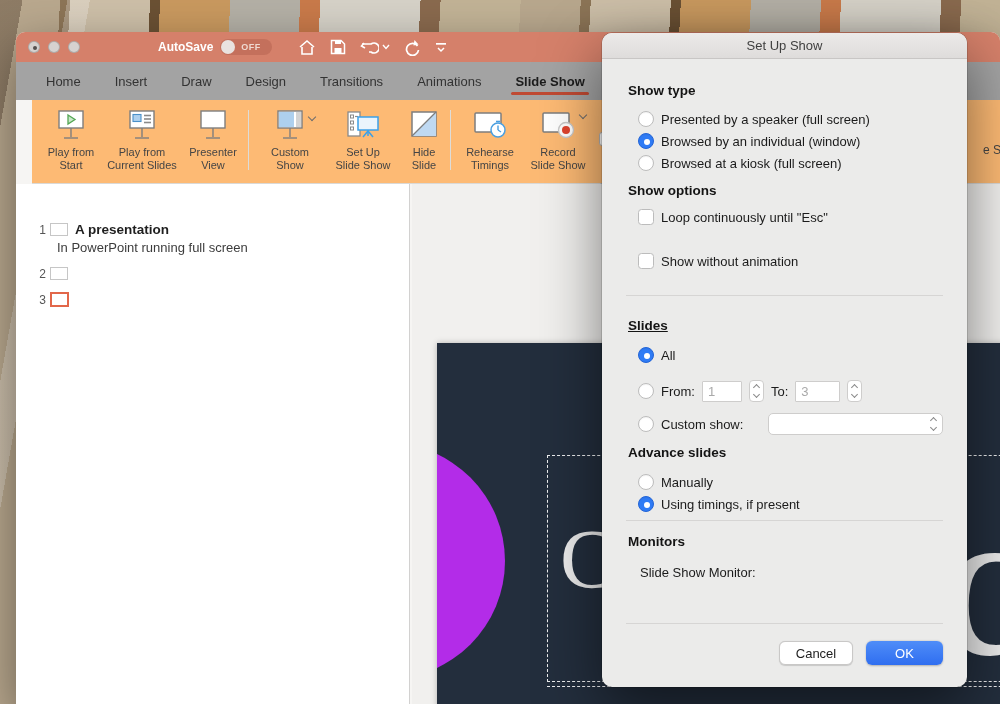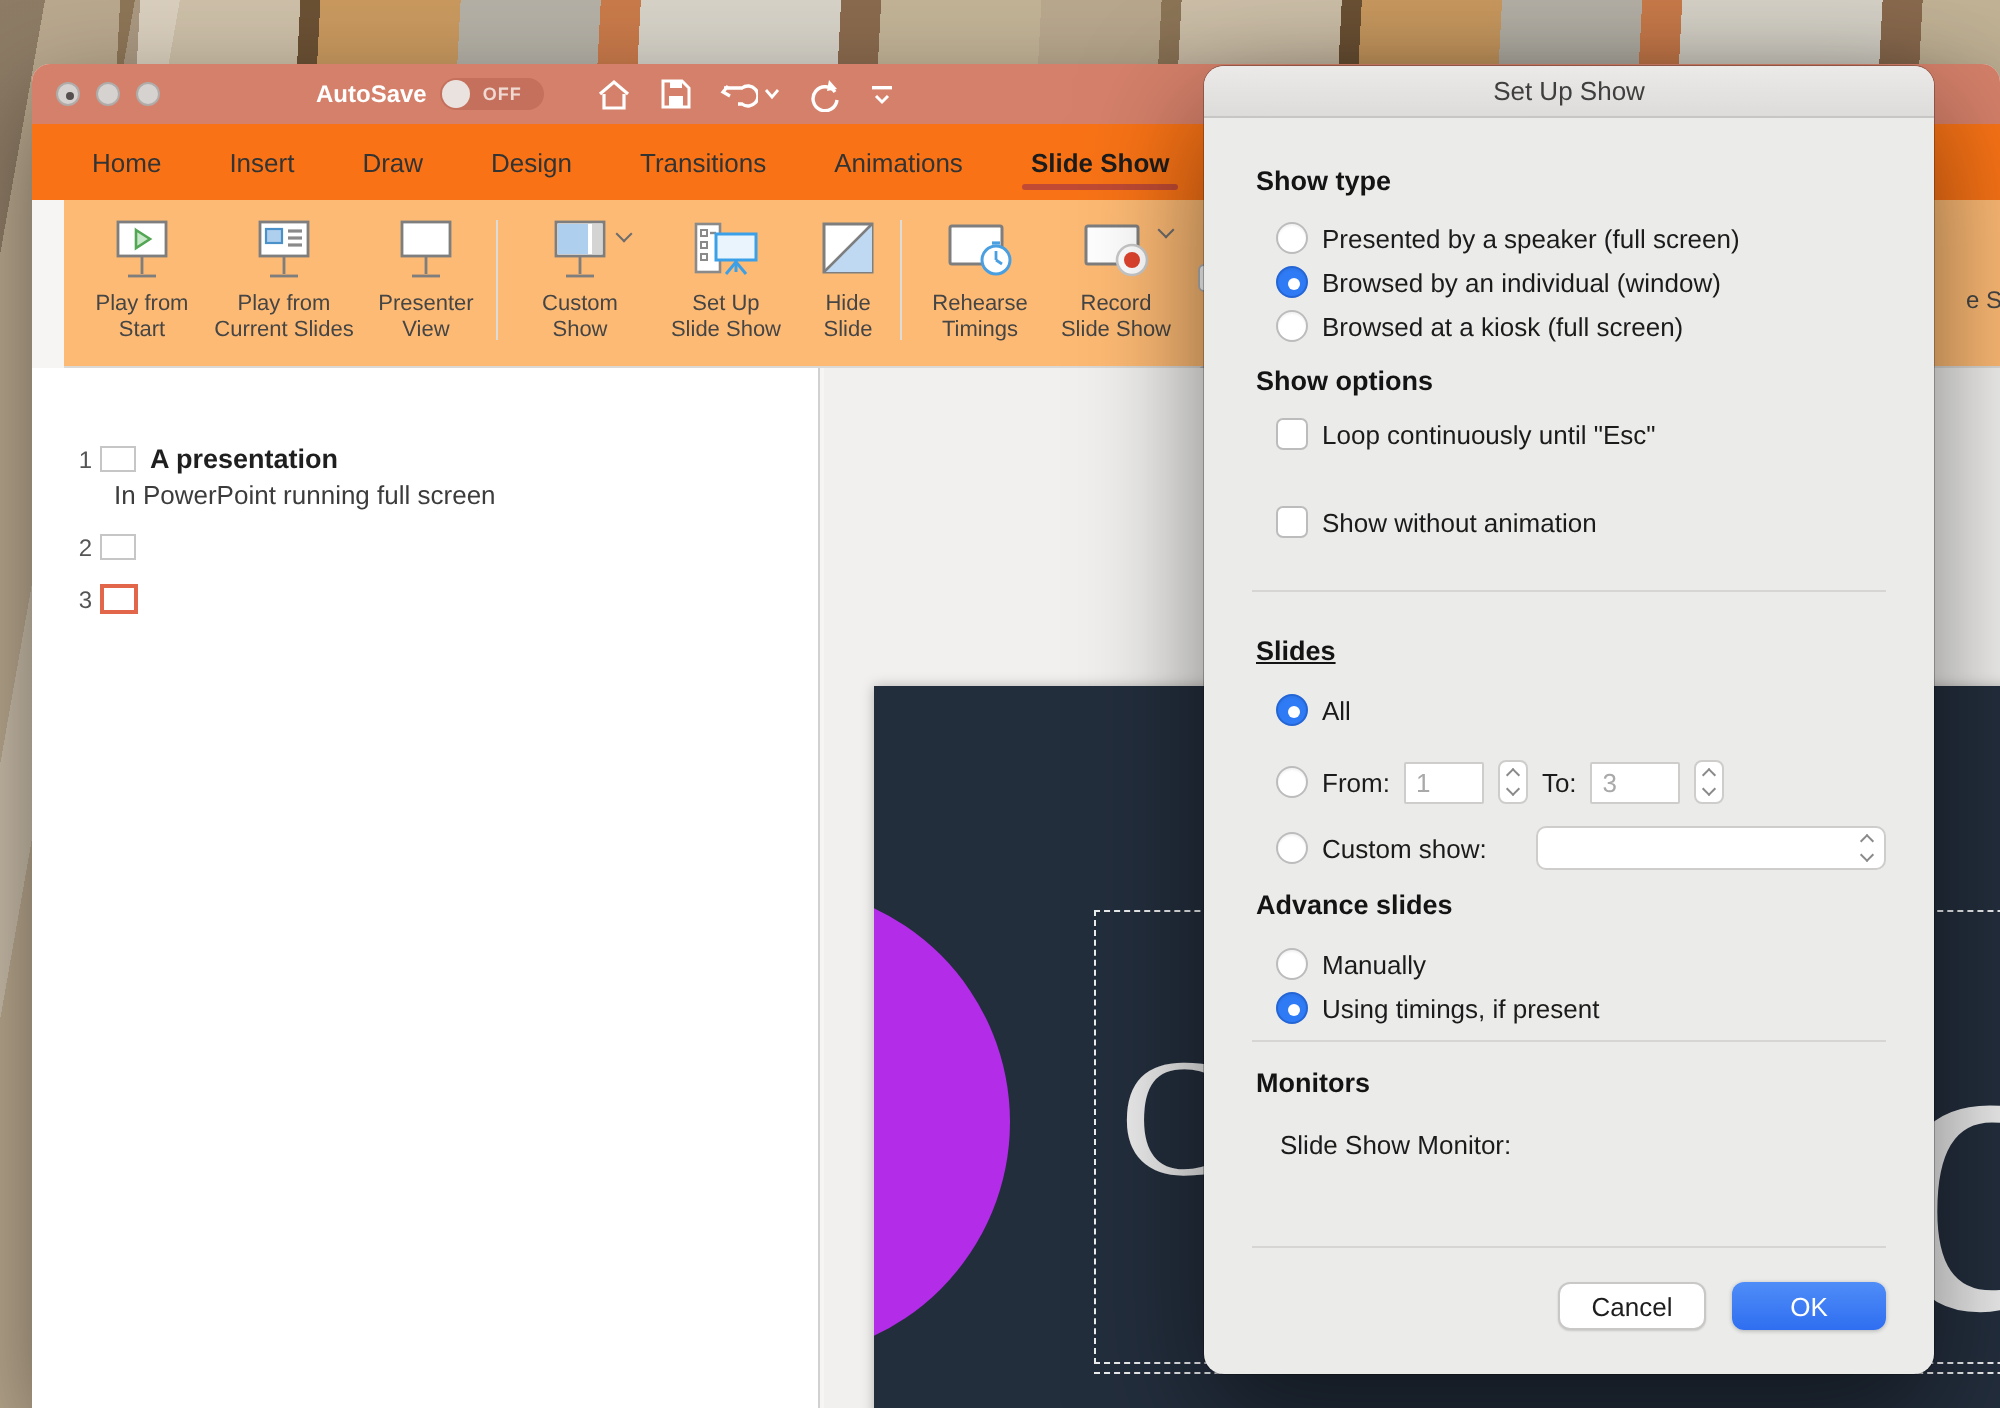--- a/index.html
+++ b/index.html
@@ -27,21 +27,21 @@
   .light.first::after { content:""; position:absolute; left:3.5px; top:3.5px; width:4px; height:4px; border-radius:50%; background:#55504e; }
   .autosave { display:flex; align-items:center; gap:7px; margin-left:78px; }
   .autosave-label { color:#fff; font-size:12px; font-weight:bold; }
   .toggle { width:52px; height:16px; border-radius:8px; background:#c4705c; display:flex; align-items:center; position:relative; }
   .knob { width:14px; height:14px; border-radius:50%; background:#e9e2df; margin-left:1px; }
   .toggle-state { color:#efd9d1; font-size:9px; font-weight:bold; margin-left:6px; letter-spacing:.5px; }
   .tb-icons { display:flex; align-items:center; gap:14px; margin-left:26px; }
   .tb-icons svg { display:block; }
 
   
-  .tabrow { position:absolute; left:0; top:30px; right:0; height:38px; background:#f97316;
+  .tabrow { position:absolute; left:0; top:30px; right:0; height:38px; background:#a3a3a3;
     display:flex; align-items:center; gap:30px; padding-left:28px; }
   .tab { font-size:13px; color:#333; padding:9px 2px; cursor:default; }
   .tab.active { font-weight:bold; color:#1c1c1c; position:relative; }
   .tab.active::after { content:""; position:absolute; left:-2px; right:-2px; bottom:3px; height:3px; border-radius:2px; background:#c04a33; }
 
   
   .ribbon { position:absolute; left:16px; top:68px; right:0; height:84px; background:#fdba74; border-bottom:1px solid #dbd9d6; }
   .rgroup { position:absolute; top:6px; display:flex; }
   .rbtn { width:66px; display:flex; flex-direction:column; align-items:center; }
   .rbtn .icon { height:40px; display:flex; align-items:center; justify-content:center; }

